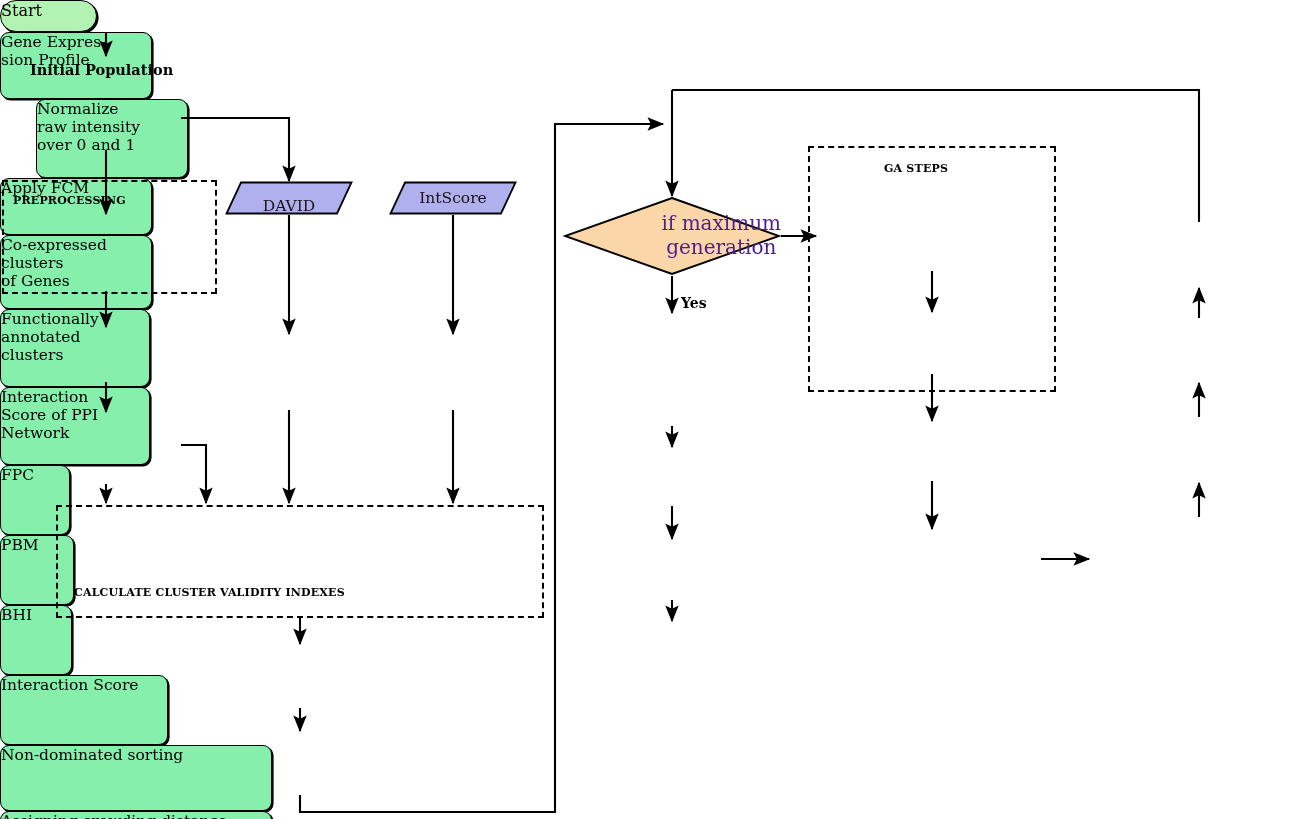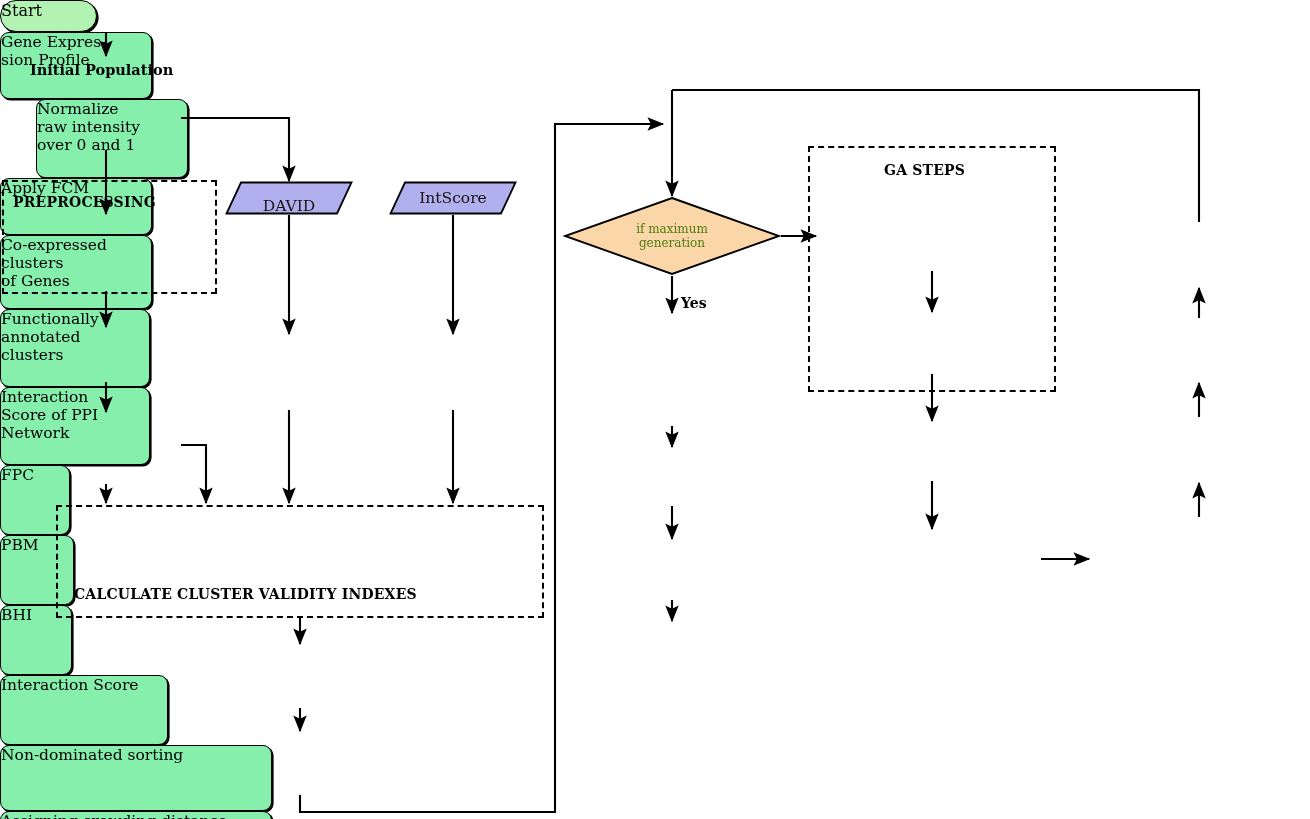--- a/index.html
+++ b/index.html
@@ -3,33 +3,33 @@
 <meta charset="utf-8">
 <style>
   html,body{margin:0;padding:0;background:#ffffff;}
   body{font-family:"DejaVu Serif", serif;}
   #stage{position:relative;width:1310px;height:819px;background:#ffffff;overflow:hidden;}
   svg#wires{position:absolute;left:0;top:0;width:1310px;height:819px;pointer-events:none;}
   .proc{background:#86efac;border:1.6px solid #000;border-radius:9px;font-size:15.5px;
         box-shadow:1.6px 1.6px 0 #000;}
   .term{background:#b2f2b2;border:1.6px solid #000;border-radius:999px;font-size:16px;
         box-shadow:1.6px 1.6px 0 #000;}
-  .dec{position:absolute;display:flex;align-items:center;justify-content:center;
-       text-align:center;font-size:12px;color:#4d7c0f;font-family:"DejaVu Serif", serif;
+  .dec{position:absolute;display:flex;align-items:center;justify-content:flex-end;
+       text-align:center;font-size:20px;color:#4c1d95;font-family:"DejaVu Serif", serif;
        line-height:1.18;}
   .dec .dlabel{position:relative;z-index:2;}
   .dec svg{position:absolute;left:0;top:0;}
   .io{position:absolute;display:flex;align-items:center;justify-content:center;
       font-size:15.5px;color:#1a1111;font-family:"DejaVu Serif", serif;}
   .io svg{position:absolute;left:0;top:0;}
   .io .iolabel{position:relative;z-index:2;}
 
   .group{position:absolute;border:2.2px dashed #000;box-sizing:border-box;}
   .grouplabel{position:absolute;font-family:"DejaVu Serif", serif;font-weight:bold;
-              font-size:14px;color:#000;white-space:nowrap;letter-spacing:.2px;}
+              font-size:11px;color:#000;white-space:nowrap;letter-spacing:.2px;}
   .plain{position:absolute;font-family:"DejaVu Serif", serif;font-weight:bold;
          font-size:14.5px;color:#000;white-space:nowrap;}
   .edgelab{position:absolute;font-family:"DejaVu Serif", serif;font-weight:bold;
            font-size:14px;color:#000;white-space:nowrap;}
 </style>
 </head>
 <body>
 
 <div id="stage">
 

